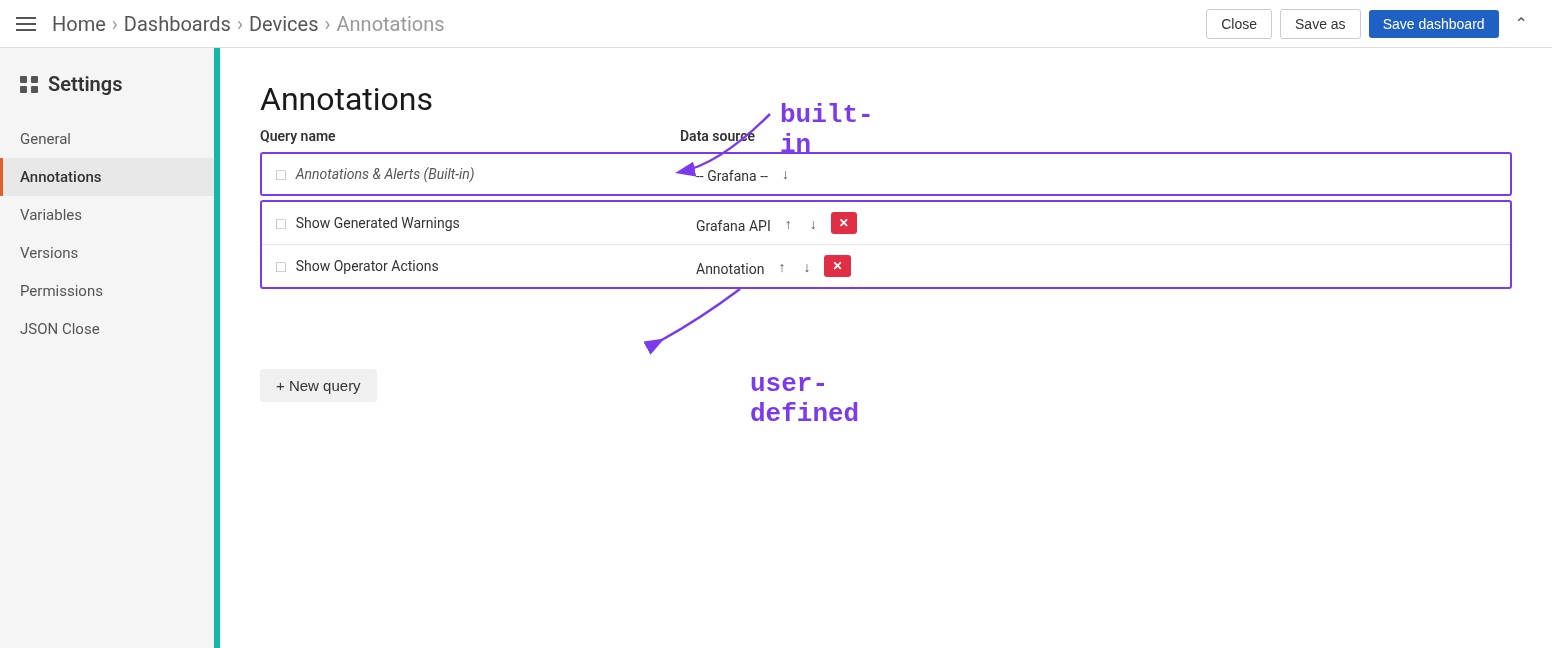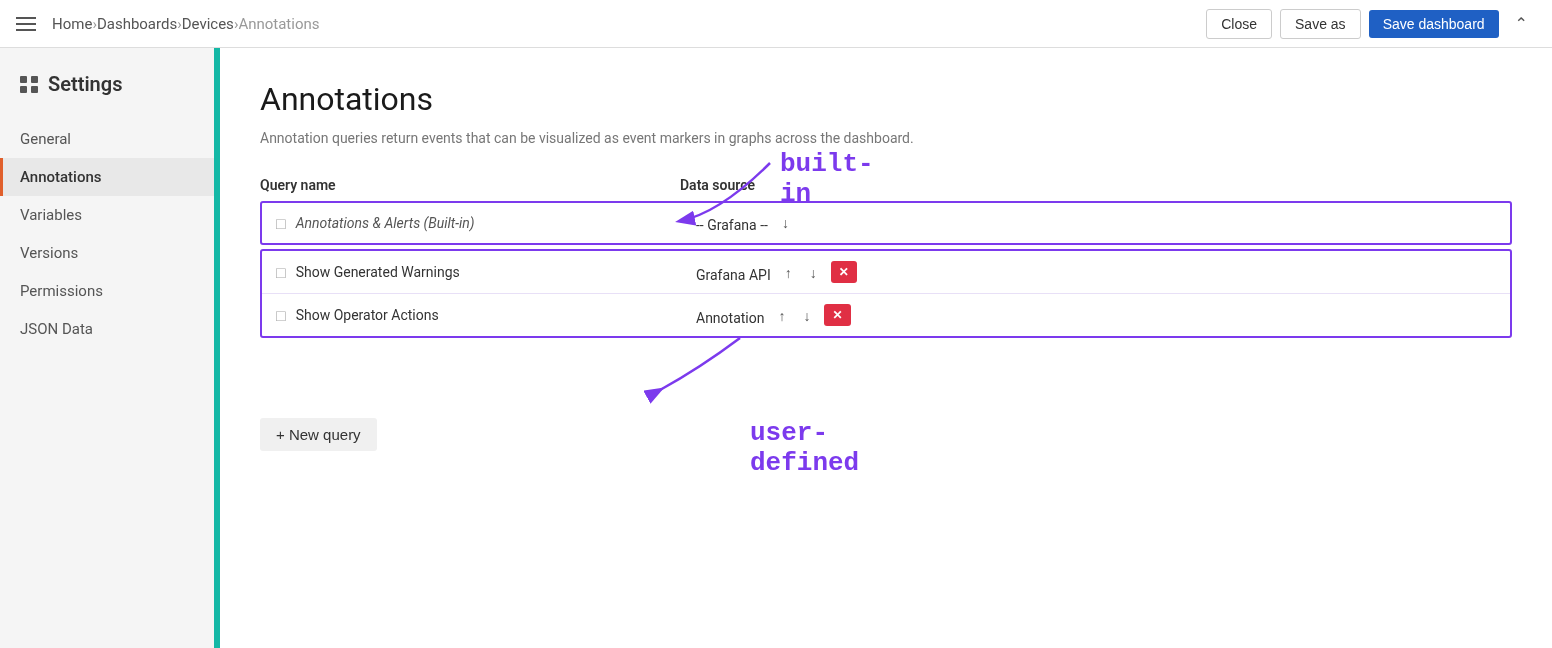--- a/index.html
+++ b/index.html
@@ -7,21 +7,21 @@
 
     
     .topbar {
       display: flex; align-items: center; justify-content: space-between;
       background: #fff; border-bottom: 1px solid #ddd;
       padding: 0 16px; height: 48px;
     }
     .topbar-left { display: flex; align-items: center; gap: 8px; }
     .hamburger { display: flex; flex-direction: column; gap: 4px; cursor: pointer; margin-right: 8px; }
     .hamburger span { display: block; width: 20px; height: 2px; background: #555; }
-    .breadcrumb { display: flex; align-items: center; font-size: 15px; color: #555; }
+    .breadcrumb { display: flex; align-items: center; gap: 6px; font-size: 20px; color: #555; }
     .breadcrumb .sep { color: #999; }
     .breadcrumb .current { color: #999; }
     .topbar-right { display: flex; align-items: center; gap: 8px; }
     .btn-close {
       padding: 6px 14px; border: 1px solid #ccc; background: #fff;
       border-radius: 3px; cursor: pointer; font-size: 14px; color: #333;
     }
     .btn-saveas {
       padding: 6px 14px; border: 1px solid #ccc; background: #fff;
       border-radius: 3px; cursor: pointer; font-size: 14px; color: #333;
@@ -169,27 +169,26 @@
           <span></span>
       </div>
       <span>Settings</span>
     </div>
     <ul class="sidebar-nav">
       <li class="">General</li>
       <li class="active">Annotations</li>
       <li class="">Variables</li>
       <li class="">Versions</li>
       <li class="">Permissions</li>
-      <li class="">JSON Data</li>
+      <li class="">JSON Close</li>
     </ul>
   </aside>
 
   <main class="main">
     <h1 class="page-title">Annotations</h1>
-    <p class="page-desc">Annotation queries return events that can be visualized as event markers in graphs across the dashboard.</p>
 
     <div class="table-area">
 
       <div class="table-header">
         <div class="col-header-name">Query name</div>
         <div class="col-header-source">Data source</div>
       </div>
 
       <div class="rows-wrapper" style="position:relative;">
 

